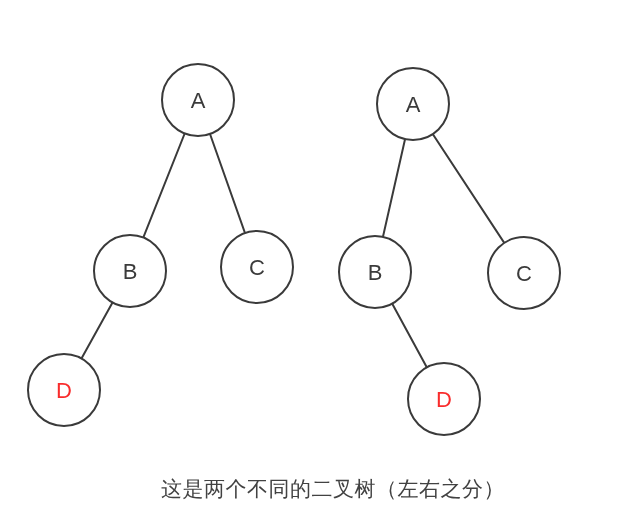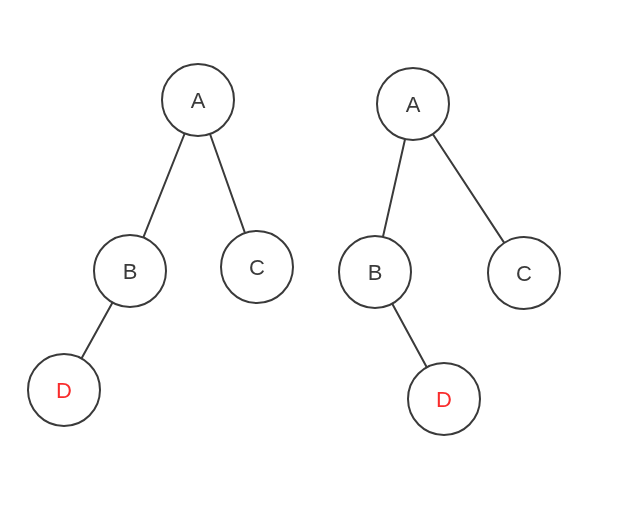--- a/index.html
+++ b/index.html
@@ -69,13 +69,14 @@
         <circle cx="413" cy="104" r="36" class="tree-node" fill="#ffffff" stroke="#3a3a3a"></circle>
         <text x="413" y="104" dy="0.36em" class="tree-node-label" fill="#3b3b3b">A</text>
         <circle cx="375" cy="272" r="36" class="tree-node" fill="#ffffff" stroke="#3a3a3a"></circle>
         <text x="375" y="272" dy="0.36em" class="tree-node-label" fill="#3b3b3b">B</text>
         <circle cx="524" cy="273" r="36" class="tree-node" fill="#ffffff" stroke="#3a3a3a"></circle>
         <text x="524" y="273" dy="0.36em" class="tree-node-label" fill="#3b3b3b">C</text>
         <circle cx="444" cy="399" r="36" class="tree-node" fill="#ffffff" stroke="#3a3a3a"></circle>
         <text x="444" y="399" dy="0.36em" class="tree-node-label" fill="#f92c2c">D</text>
       </g>
     </svg>
+  <div class="caption" style="color: rgb(66, 66, 66);">这是两个不同的二叉树（左右之分）</div>
 </div>
 
 </body></html>

